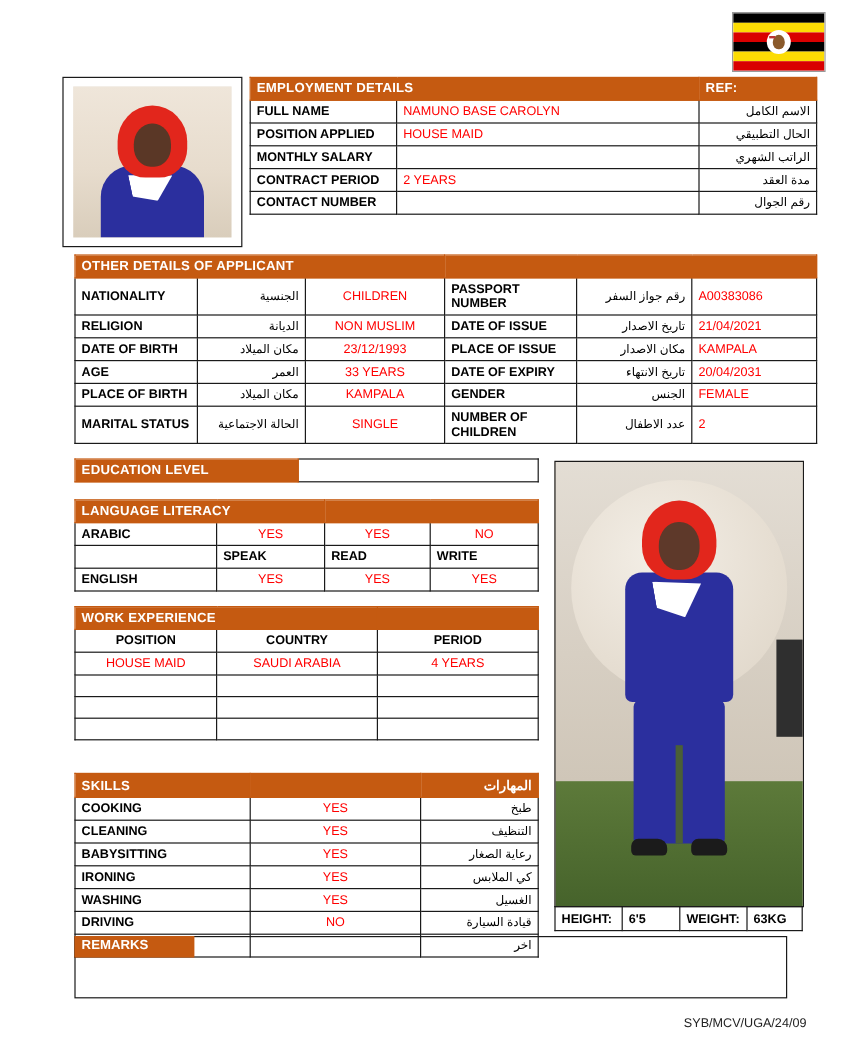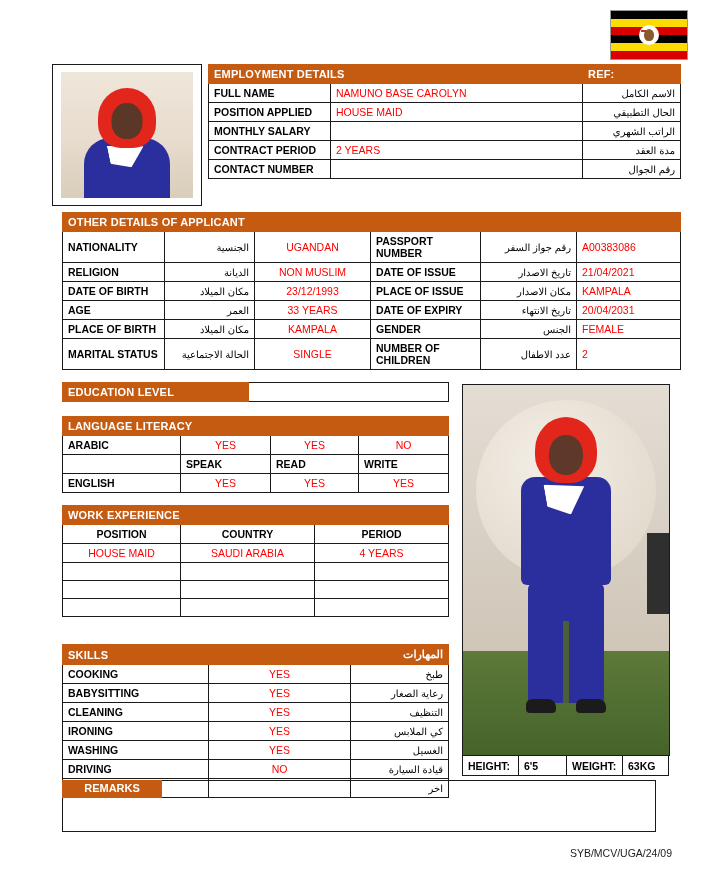--- a/index.html
+++ b/index.html
@@ -288,21 +288,20 @@
     left: 62px;
     top: 780px;
     width: 100px;
     height: 18px;
     background: #C55A11;
     color: #fff;
     font-weight: bold;
     font-size: 11px;
     padding: 2px 6px;
     box-sizing: border-box;
-    text-align: center;
   }
   .remarks-box {
     position: absolute;
     left: 62px;
     top: 780px;
     width: 594px;
     height: 52px;
     border: 1px solid #1a1a1a;
     box-sizing: border-box;
   }
@@ -385,21 +384,21 @@
         <col style="width:104px">
       </colgroup>
       <tbody>
           <tr>
         <td class="hdr" colspan="3">OTHER DETAILS OF APPLICANT</td>
         <td class="hdr-plain" colspan="3"></td>
       </tr>
       <tr>
         <td class="lbl">NATIONALITY</td>
         <td class="ar">الجنسية</td>
-        <td class="val ctr">UGANDAN</td>
+        <td class="val ctr">CHILDREN</td>
         <td class="lbl">PASSPORT NUMBER</td>
         <td class="ar">رقم جواز السفر</td>
         <td class="val">A00383086</td>
       </tr>
       <tr>
         <td class="lbl">RELIGION</td>
         <td class="ar">الديانة</td>
         <td class="val ctr">NON MUSLIM</td>
         <td class="lbl">DATE OF ISSUE</td>
         <td class="ar">تاريخ الاصدار</td>
@@ -536,28 +535,28 @@
         <td class="hdr">SKILLS</td>
         <td class="hdr-plain"></td>
         <td class="hdr" style="text-align:right;direction:rtl;">المهارات</td>
       </tr>
       <tr>
         <td class="lbl">COOKING</td>
         <td class="val ctr">YES</td>
         <td class="ar">طبخ</td>
       </tr>
       <tr>
+        <td class="lbl">CLEANING</td>
+        <td class="val ctr">YES</td>
+        <td class="ar">التنظيف</td>
+      </tr>
+      <tr>
         <td class="lbl">BABYSITTING</td>
         <td class="val ctr">YES</td>
         <td class="ar">رعاية الصغار</td>
-      </tr>
-      <tr>
-        <td class="lbl">CLEANING</td>
-        <td class="val ctr">YES</td>
-        <td class="ar">التنظيف</td>
       </tr>
       <tr>
         <td class="lbl">IRONING</td>
         <td class="val ctr">YES</td>
         <td class="ar">كي الملابس</td>
       </tr>
       <tr>
         <td class="lbl">WASHING</td>
         <td class="val ctr">YES</td>
         <td class="ar">الغسيل</td>

